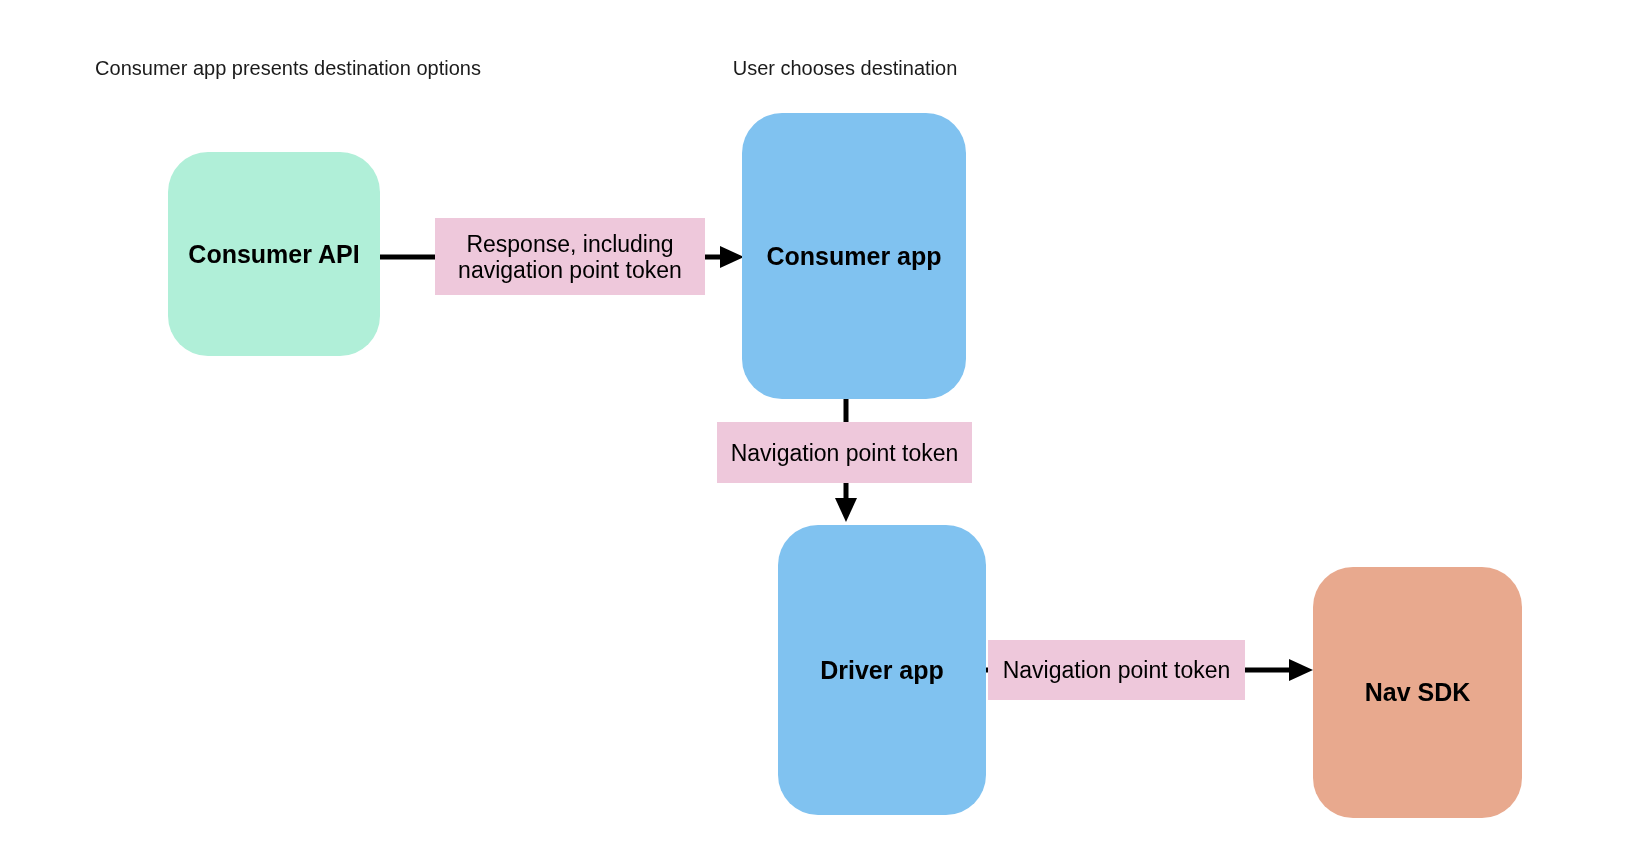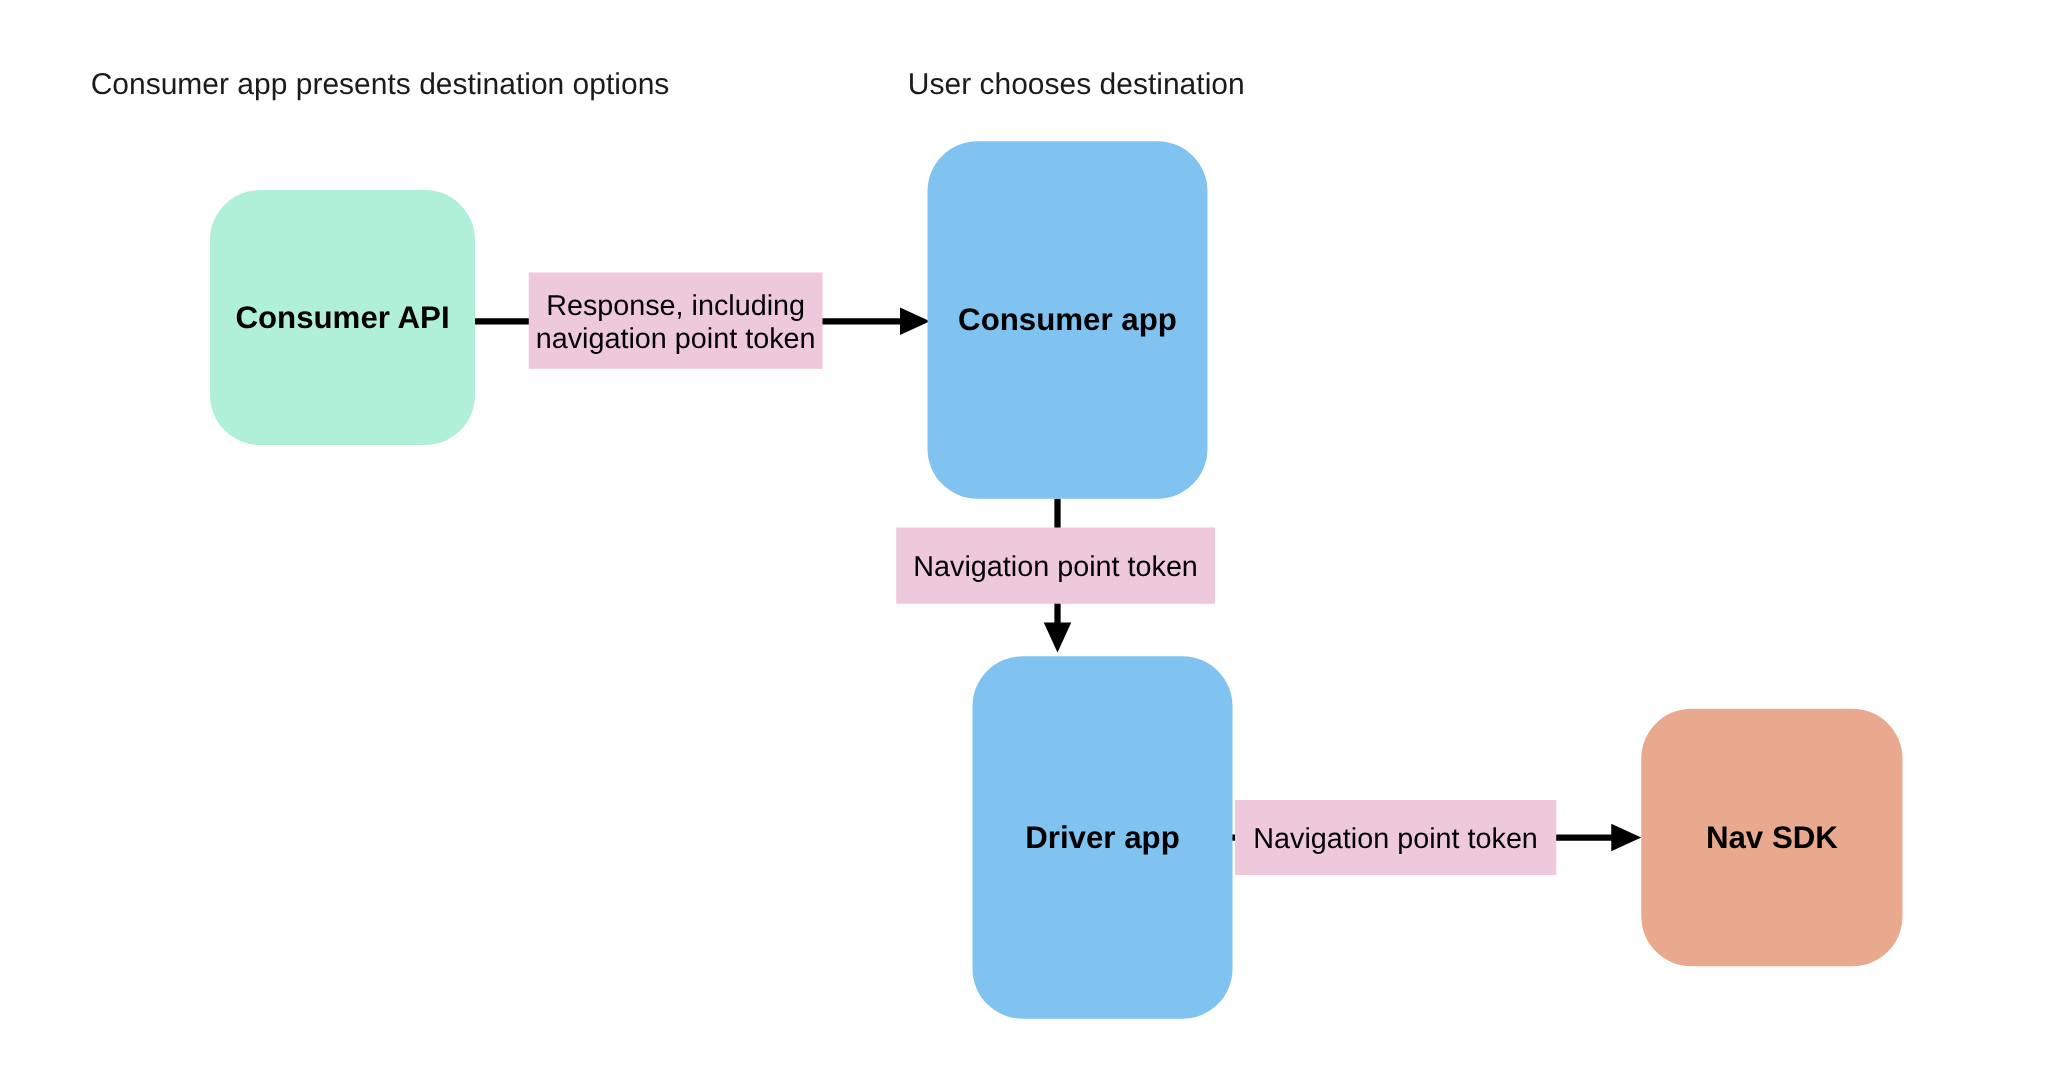--- a/index.html
+++ b/index.html
@@ -12,58 +12,57 @@
     width: 1646px;
     height: 868px;
     background: #ffffff;
     font-family: "Liberation Sans", sans-serif;
     overflow: hidden;
   }
   .col-header {
     position: absolute;
     top: 54px;
     transform: translateX(-50%);
-    font-size: 24px;
+    font-size: 20px;
     line-height: 28px;
     color: #1b1b1b;
     white-space: nowrap;
     text-align: center;
-    margin-left: 16px;
   }
   .col-header.c1 { left: 288px; }
   .col-header.c2 { left: 845px; }
   .col-header.c3 { left: 1399px; }
 
   .node {
     position: absolute;
     border-radius: 40px;
     display: flex;
     align-items: center;
     justify-content: center;
     text-align: center;
     font-size: 25px;
     font-weight: bold;
     color: #000000;
   }
   .node.geocoding { left: 168px; top: 152px; width: 212px; height: 204px; }
   .node.consumer  { left: 742px; top: 113px; width: 224px; height: 286px; }
   .node.driver    { left: 742px; top: 525px; width: 208px; height: 290px; margin-left: 36px; }
-  .node.navsdk    { left: 1313px; top: 567px; width: 209px; height: 206px; }
+  .node.navsdk    { left: 1313px; top: 567px; width: 209px; height: 251px; }
 
   .edge-label {
     position: absolute;
     display: flex;
     align-items: center;
     justify-content: center;
     text-align: center;
     font-size: 23px;
     line-height: 26px;
     color: #000000;
   }
-  .edge-label.e1 { left: 423px; top: 218px; width: 235px; height: 77px; }
+  .edge-label.e1 { left: 435px; top: 218px; width: 270px; height: 77px; }
   .edge-label.e2 { left: 717px; top: 422px; width: 255px; height: 61px; }
   .edge-label.e3 { left: 988px; top: 640px; width: 257px; height: 60px; }
 
   .arrow-layer {
     position: absolute;
     left: 0;
     top: 0;
     width: 1646px;
     height: 868px;
   }

